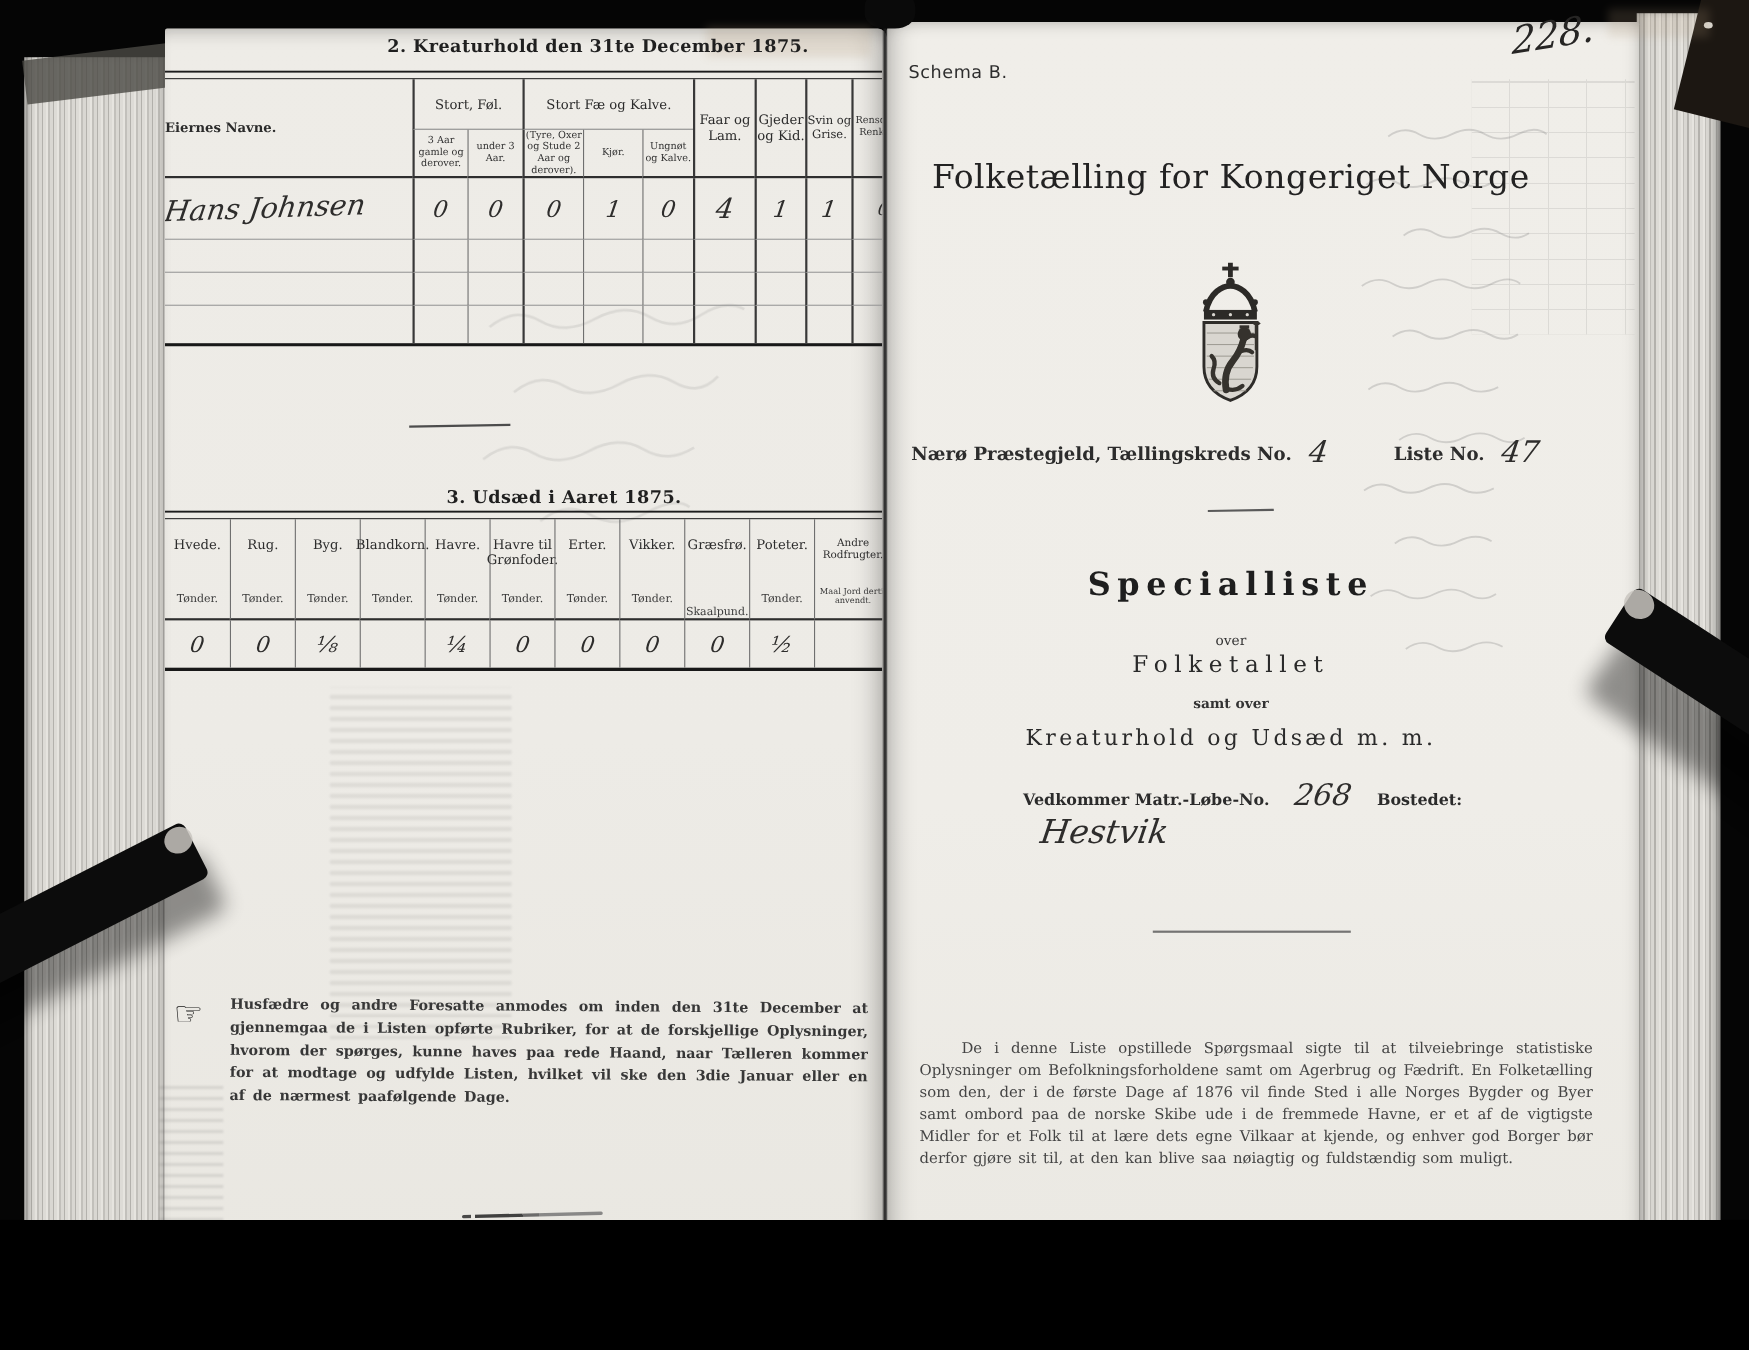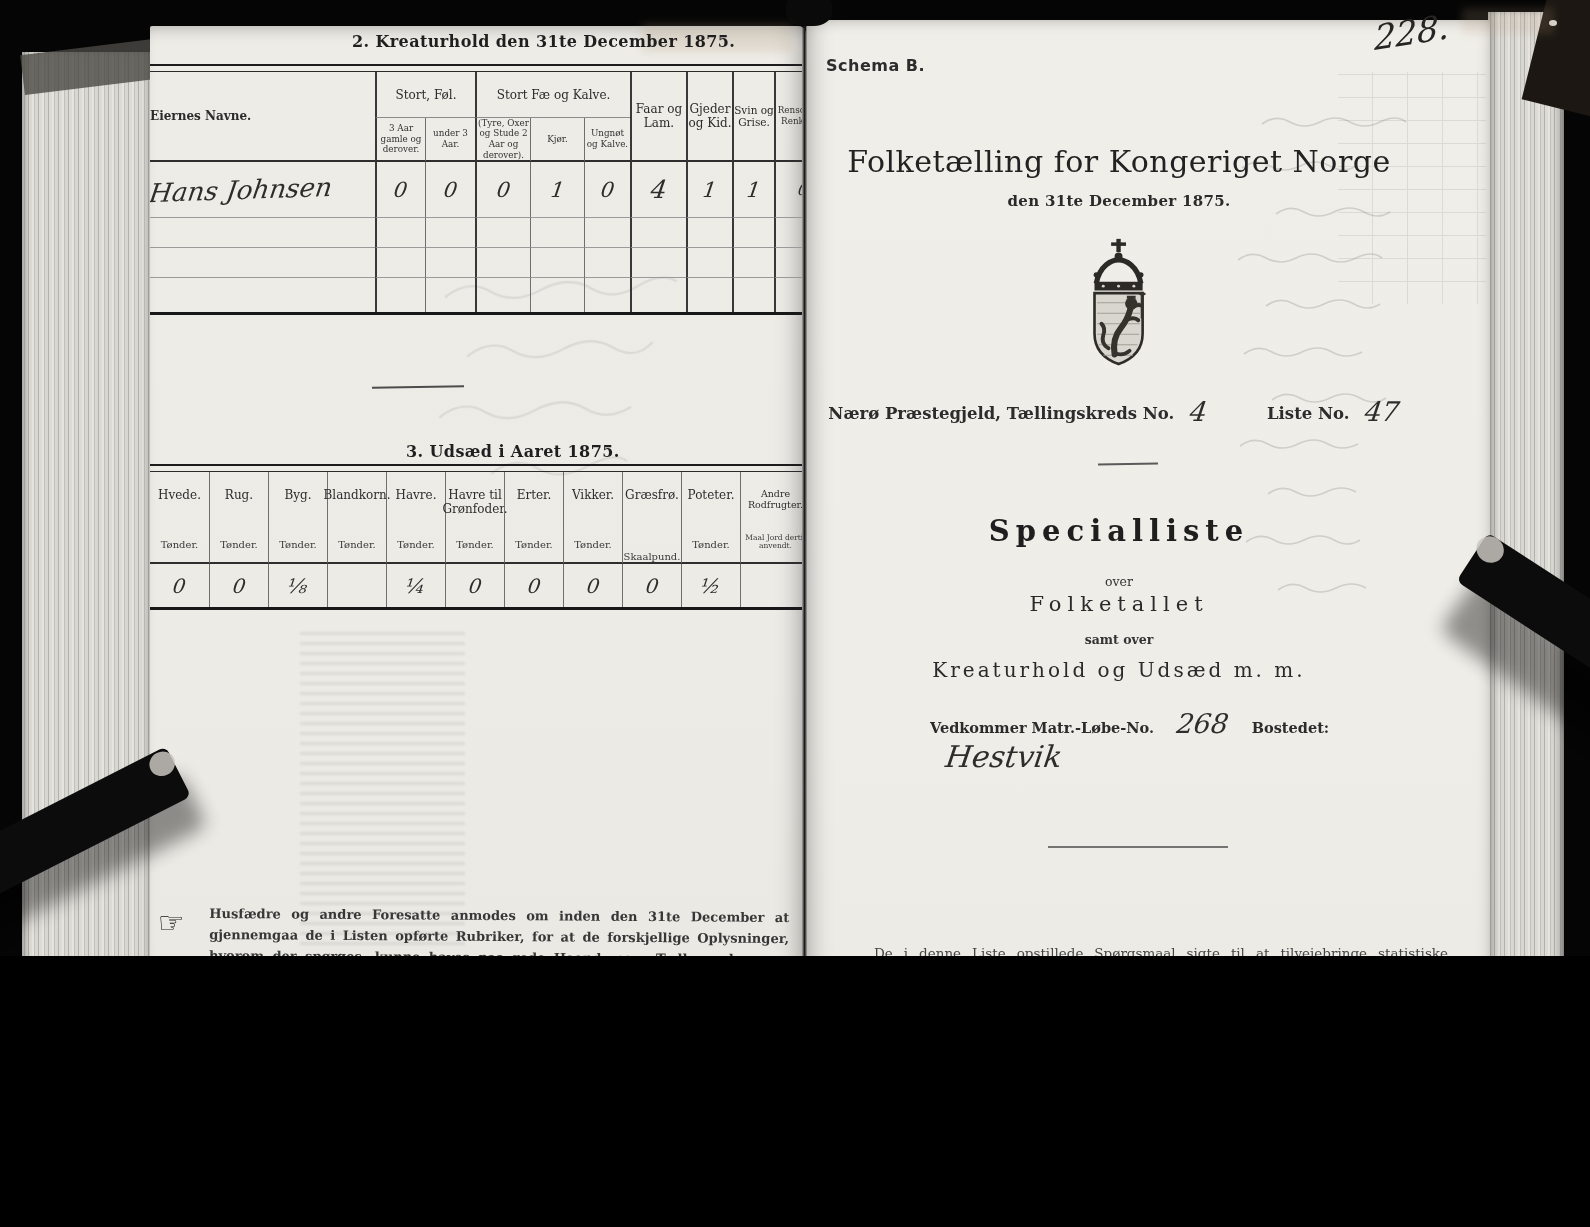--- a/index.html
+++ b/index.html
@@ -1,16 +1,16 @@
 <!DOCTYPE html>
 <html><head>
 <meta charset="utf-8">
 <style>
   html,body{margin:0;padding:0;background:#000;}
-  #stage{position:relative;width:1590px;height:956px;background:#050505;overflow:hidden;
+  #stage{position:relative;width:1590px;height:1109px;background:#050505;overflow:hidden;
          font-family:"DejaVu Serif",serif;color:#262626;}
 
   
   .stack{position:absolute;background:
       repeating-linear-gradient(90deg,#e6e4df 0 2px,#c2c0bb 2px 3px,#d9d7d2 3px 6px,#b3b1ac 6px 7px,#dddbd6 7px 10px);}
   .stack-left{left:22px;top:52px;width:132px;height:1152px;
       box-shadow:inset -10px 0 14px -8px rgba(0,0,0,.35), inset 6px 0 10px -6px rgba(0,0,0,.55);}
   .stack-left:before{content:"";position:absolute;left:0;top:-6px;width:150px;height:40px;
       background:#4a4843;transform:rotate(-7deg);opacity:.8;}
   .stack-left:after{content:"";position:absolute;left:0;bottom:-4px;width:160px;height:14px;
@@ -75,21 +75,21 @@
       background:linear-gradient(90deg,#2c2c2c 0 8px,transparent 8px 12px,#222 12px 55px,#555 55px 70px,#777 70px 128px);
       border-radius:2px;opacity:.85;}
 
   
   .footnote{position:absolute;left:158px;top:906px;width:648px;display:flex;align-items:flex-start;}
   .manicule{font-family:"DejaVu Sans",sans-serif;font-size:30px;color:#151515;line-height:1;margin-top:2px;}
   .footnote-text{margin-left:24px;width:580px;font-size:13px;font-weight:bold;color:#373737;
       text-align:justify;line-height:1.6;word-spacing:2.5px;transform:rotate(.4deg);}
 
   
-  .schema{position:absolute;left:826px;top:56px;font-family:"DejaVu Sans",sans-serif;font-weight:bold;
+  .schema{position:absolute;left:826px;top:56px;font-family:"DejaVu Sans",sans-serif;font-weight:normal;
       font-size:16px;color:#2d2d2d;letter-spacing:.5px;}
   .pageno{position:absolute;left:1374px;top:12px;font-size:34px;transform:rotate(-9deg) skewX(-10deg);color:#262524;}
   .rp-center{position:absolute;left:815px;width:608px;text-align:center;}
   .rp-title{top:144px;font-size:30px;color:#222;letter-spacing:.5px;}
   .rp-sub{top:192px;font-weight:bold;font-size:15px;color:#2a2a2a;letter-spacing:.3px;}
   .rp-arms{top:238px;}
   .rp-district{top:394px;font-size:16.5px;font-weight:bold;color:#2c2c2c;}
   .rp-district .hw{font-size:27px;font-weight:normal;margin:0 10px;position:relative;top:2px;}
   .rp-district .liste{margin-left:44px;}
   .hw-underline{position:absolute;left:1098px;top:463px;width:60px;height:2px;background:#5a5a5a;transform:rotate(-1deg);}
@@ -351,21 +351,20 @@
     <span class="manicule">☞</span>
     <div class="footnote-text">Husfædre og andre Foresatte anmodes om inden den 31te December at gjennemgaa de i Listen opførte Rubriker, for at de forskjellige Oplysninger, hvorom der spørges, kunne haves paa rede Haand, naar Tælleren kommer for at modtage og udfylde Listen, hvilket vil ske den 3die Januar eller en af de nærmest paafølgende Dage.</div>
   </div>
 
   <div class="ink-dash"></div>
 
   <div class="schema">Schema B.</div>
   <div class="pageno hw">228.</div>
 
   <div class="rp-center rp-title">Folketælling for Kongeriget Norge</div>
-  <div class="rp-center rp-sub print-bold">den 31te December 1875.</div>
 
   <div class="rp-center rp-arms">
     <svg width="80" height="140" viewBox="0 0 90 160">
       <g fill="#2c2a27">
         <rect x="42" y="1" width="5" height="15"></rect>
         <rect x="36" y="5" width="17" height="4"></rect>
         <circle cx="44.5" cy="21" r="4.5"></circle>
       </g>
       <path d="M19 52 C23 31 37 25 44.5 25 C52 25 66 31 70 52" fill="none" stroke="#2c2a27" stroke-width="6"></path>
       <circle cx="19" cy="42" r="3" fill="#2c2a27"></circle>

